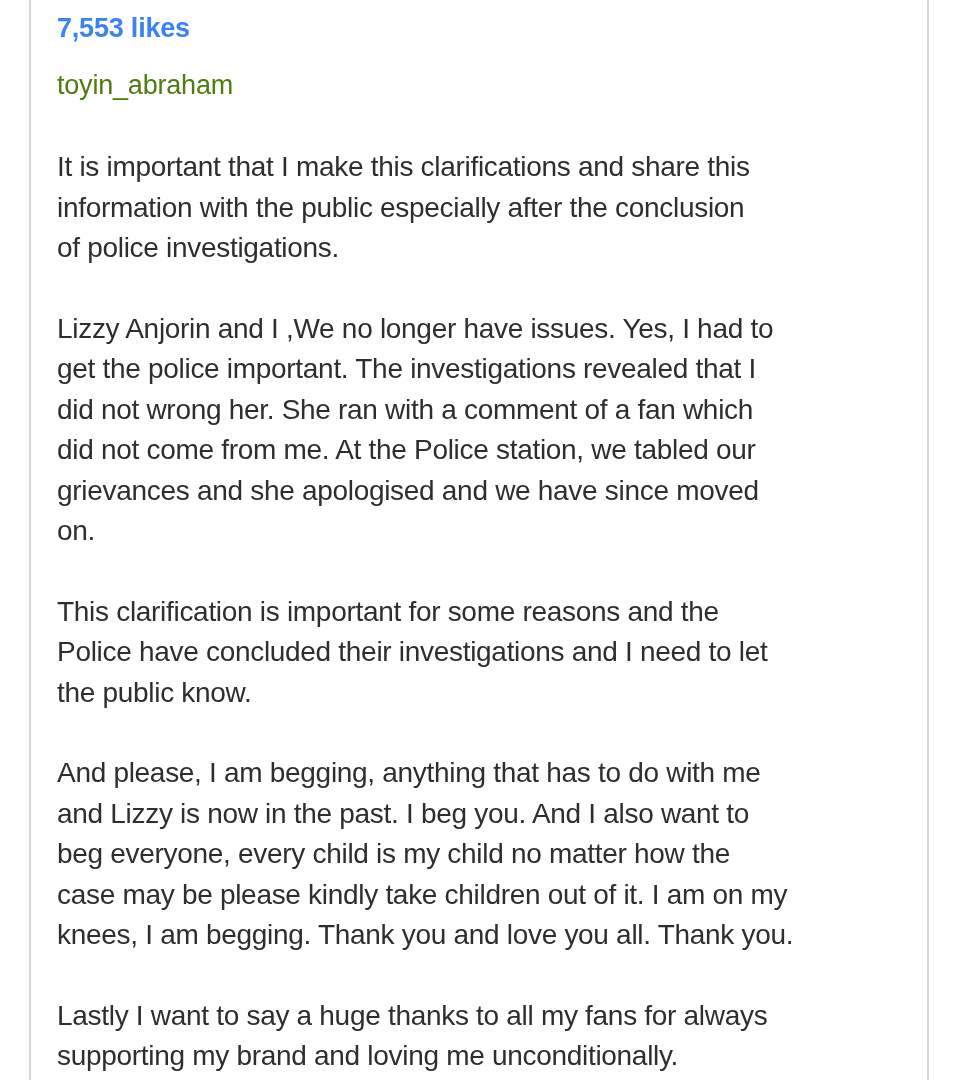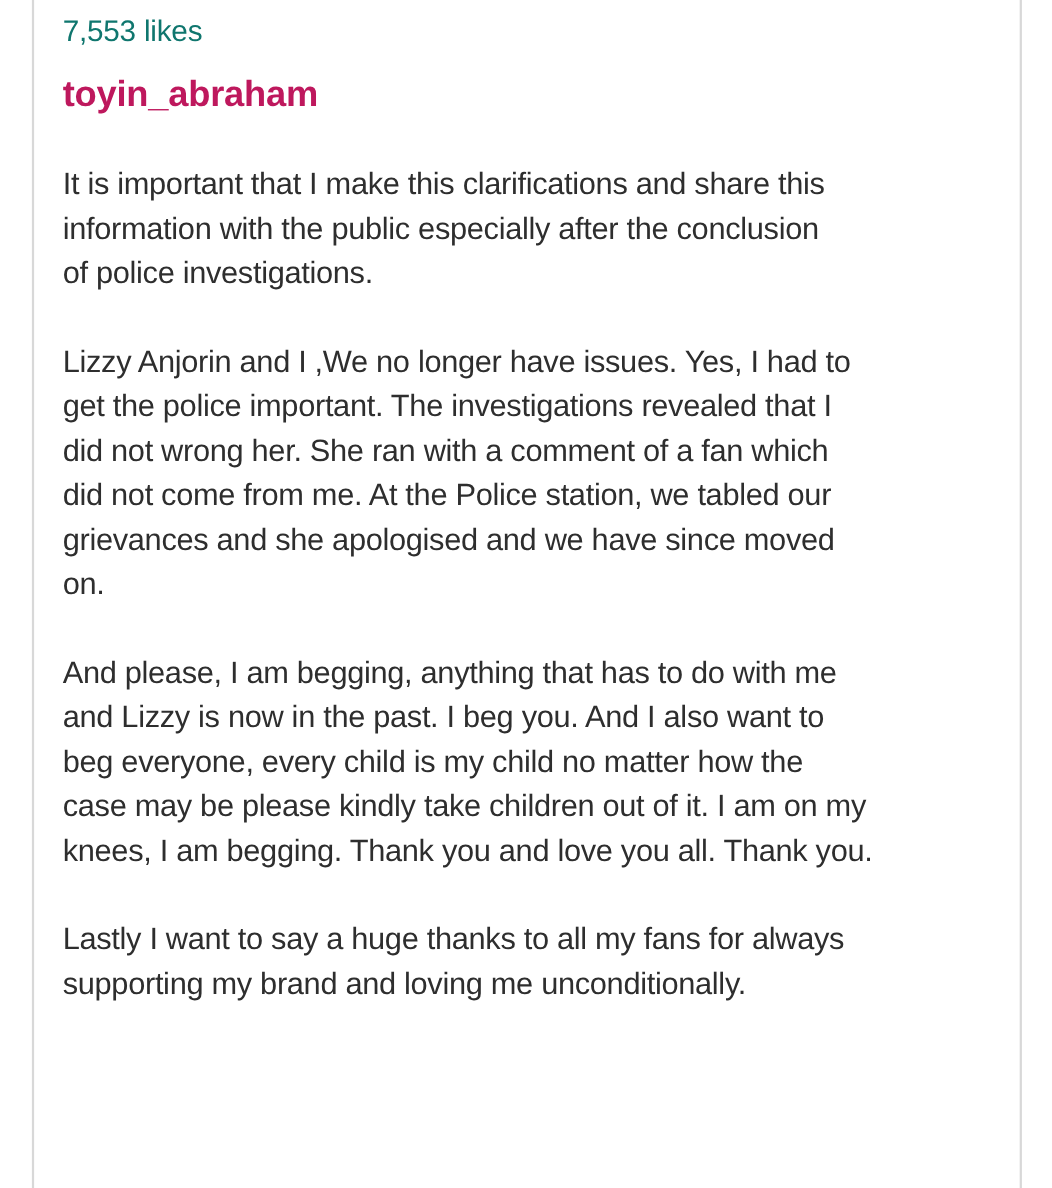--- a/index.html
+++ b/index.html
@@ -25,32 +25,32 @@
   .frame-line.left  { left: 29px; }
   .frame-line.right { left: 927px; }
   .content {
     position: absolute;
     left: 57px;
     right: 58px;
     top: 8px;
   }
   .likes {
     font-size: 27px;
-    font-weight: 400;
+    font-weight: 700;
     line-height: 40px;
-    color: #0f766e;
+    color: #3b82f6;
     letter-spacing: -0.2px;
     cursor: pointer;
   }
   .username {
-    font-size: 33px;
-    font-weight: 700;
+    font-size: 27px;
+    font-weight: 400;
     line-height: 40px;
     margin-top: 17px;
-    color: #be185d;
+    color: #4d7c0f;
     letter-spacing: -0.2px;
     cursor: pointer;
   }
   .caption p {
     margin: 40px 0 0 0;
     font-size: 28px;
     line-height: 40.5px;
     color: #2e2e2e;
     letter-spacing: -0.3px;
     white-space: pre-line;
@@ -74,20 +74,23 @@
     <div class="caption">
       <p>It is important that I make this clarifications and share this
 information with the public especially after the conclusion
 of police investigations.</p>
       <p>Lizzy Anjorin and I ,We no longer have issues. Yes, I had to
 get the police important. The investigations revealed that I
 did not wrong her. She ran with a comment of a fan which
 did not come from me. At the Police station, we tabled our
 grievances and she apologised and we have since moved
 on.</p>
+      <p>This clarification is important for some reasons and the
+Police have concluded their investigations and I need to let
+the public know.</p>
       <p>And please, I am begging, anything that has to do with me
 and Lizzy is now in the past. I beg you. And I also want to
 beg everyone, every child is my child no matter how the
 case may be please kindly take children out of it. I am on my
 knees, I am begging. Thank you and love you all. Thank you.</p>
       <p>Lastly I want to say a huge thanks to all my fans for always
 supporting my brand and loving me unconditionally.</p>
     </div>
   </div>
 </div>

